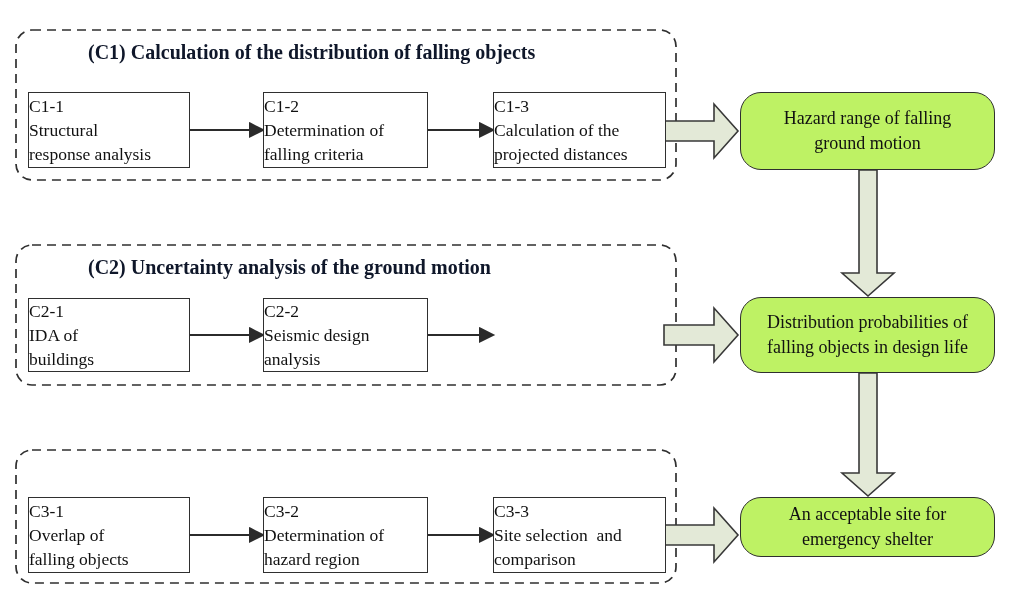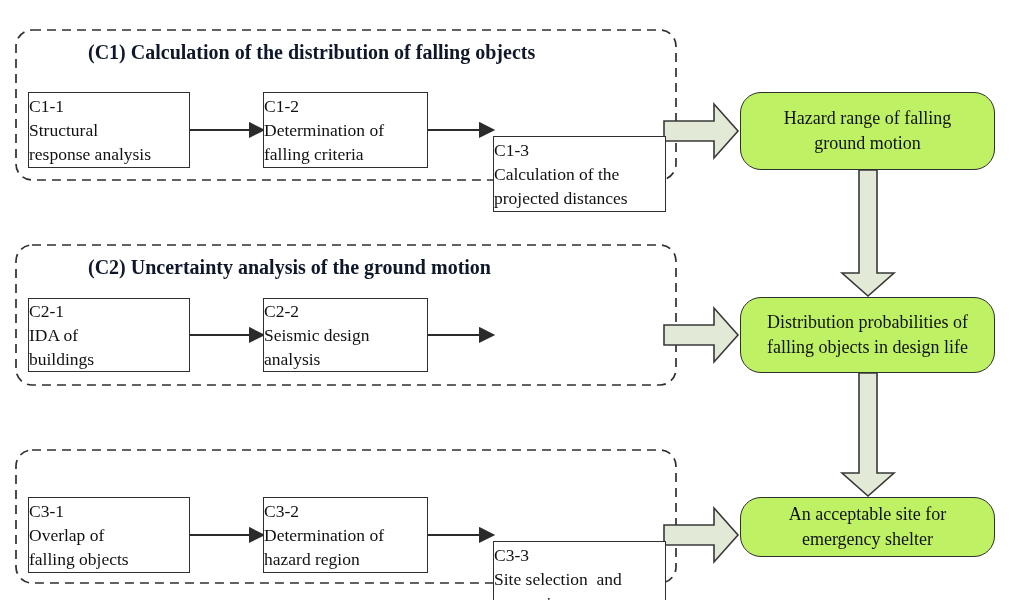--- a/index.html
+++ b/index.html
@@ -47,21 +47,21 @@
     flex-direction:column;
     align-items:center;
     justify-content:center;
     text-align:center;
     font-size:18px;
     line-height:25px;
   }
   
   .c1{left:28px;width:162px;}
   .c2{left:263px;width:165px;}
-  .c3{left:493px;width:173px;margin-top:44px;}
+  .c3{left:493px;width:173px;}
   .r1{top:92px;height:76px;}
   .r2{top:298px;height:74px;}
   .r3{top:497px;height:76px;}
 </style>
 </head>
 <body>
 
 <div class="stage">
 
   <svg class="layer" width="1024" height="600" viewBox="0 0 1024 600">

